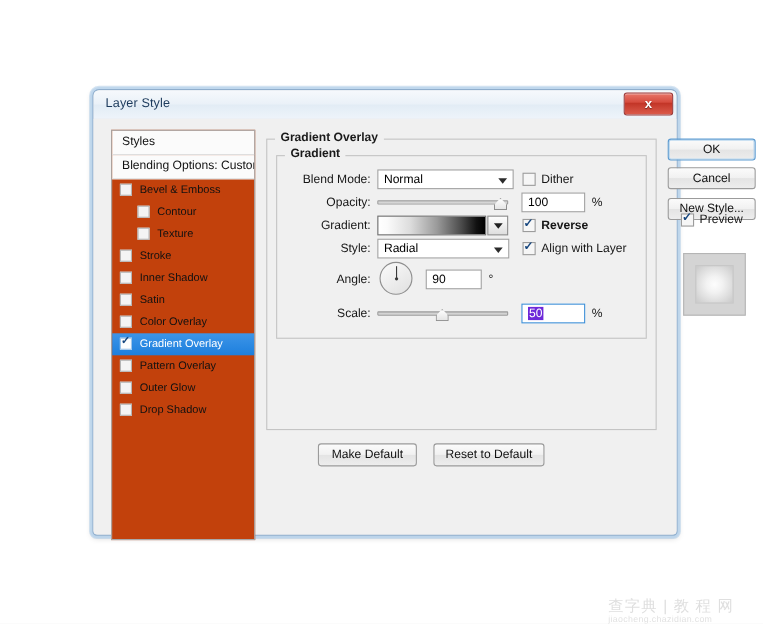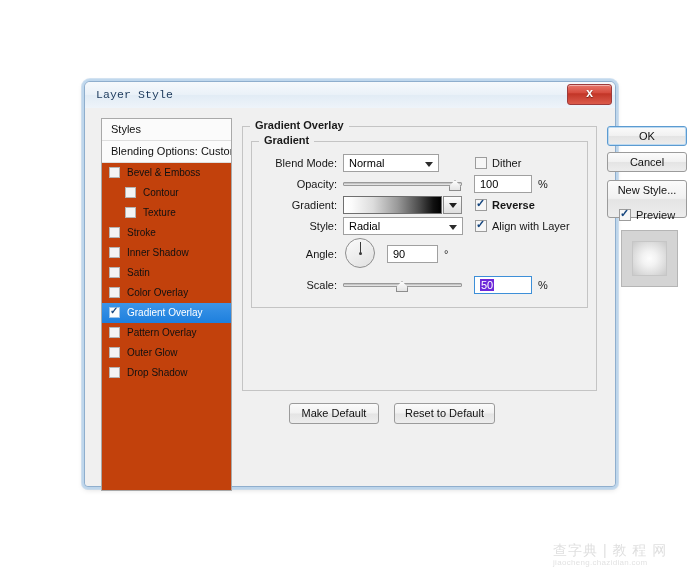--- a/index.html
+++ b/index.html
@@ -34,21 +34,20 @@
     box-sizing: border-box;
   }
 
   
   #titlebar {
     position: relative;
     height: 26px;
     background: linear-gradient(to bottom, #f6f9fc 0%, #eaf1f8 48%, #e2ecf5 52%, #eef4fa 100%);
     border-bottom: 1px solid #c9d9e8;
     border-radius: 5px 5px 0 0;
-    font-family: Liberation Mono, monospace;
   }
   #titlebar .title-text {
     position: absolute;
     left: 11px;
     top: 6px;
     font-size: 11.5px;
     color: #1c3a5c;
     letter-spacing: .1px;
   }
   #close-btn {
@@ -376,22 +375,22 @@
 
   
   #right-col {
     position: absolute;
     left: 522px;
     top: 10px;
     width: 90px;
   }
   #ok-btn { left: 0; top: 8px; width: 80px; height: 20px; line-height: 18px; }
   #cancel-btn { left: 0; top: 34px; width: 80px; height: 20px; line-height: 18px; }
-  #newstyle-btn { left: 0; top: 62px; width: 80px; height: 38px; line-height: 18px; }
-  #preview-cb { left: 12px; top: 91px; }
+  #newstyle-btn { left: 0; top: 62px; width: 80px; height: 20px; line-height: 18px; }
+  #preview-cb { left: 12px; top: 76px; }
   #preview-thumb {
     position: absolute;
     left: 14px;
     top: 112px;
     width: 57px;
     height: 57px;
     background: #d4d4d4;
     border: 1px solid #b5b5b5;
     box-sizing: border-box;
   }
@@ -498,21 +497,21 @@
 
       <div class="group-box" id="go-outer"></div>
       <div class="group-label" id="go-outer-label">Gradient Overlay</div>
 
       <div class="group-box" id="go-inner"></div>
       <div class="group-label" id="go-inner-label">Gradient</div>
 
       <div class="lbl-box" style="left:9px; top:36px;">
         <span class="frm-label">Blend Mode:</span>
       </div>
-      <div class="combo" style="left:101px; top:36px; width:96px;">
+      <div class="combo" style="left:101px; top:36px; width:124px;">
         <span class="combo-text">Normal</span>
         <span class="arrow"></span>
       </div>
       <div class="panel-cb" style="left:233px; top:39px;">
         <span class="box"></span>
         <span>Dither</span>
       </div>
 
       <div class="lbl-box" style="left:9px; top:57px;">
         <span class="frm-label">Opacity:</span>

